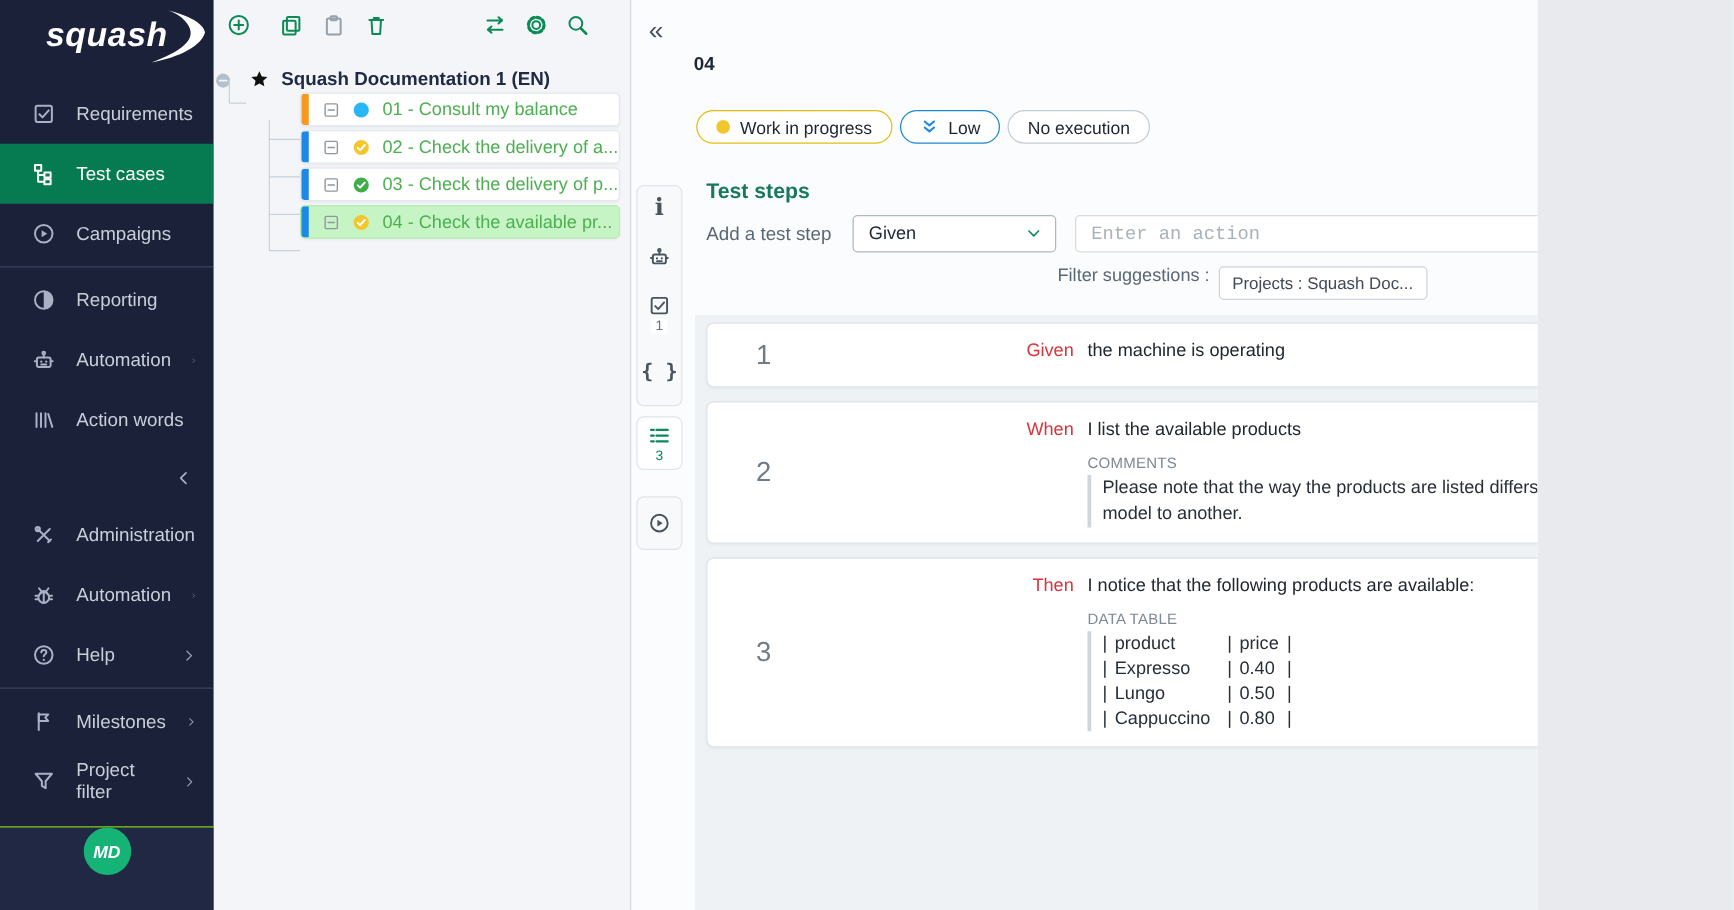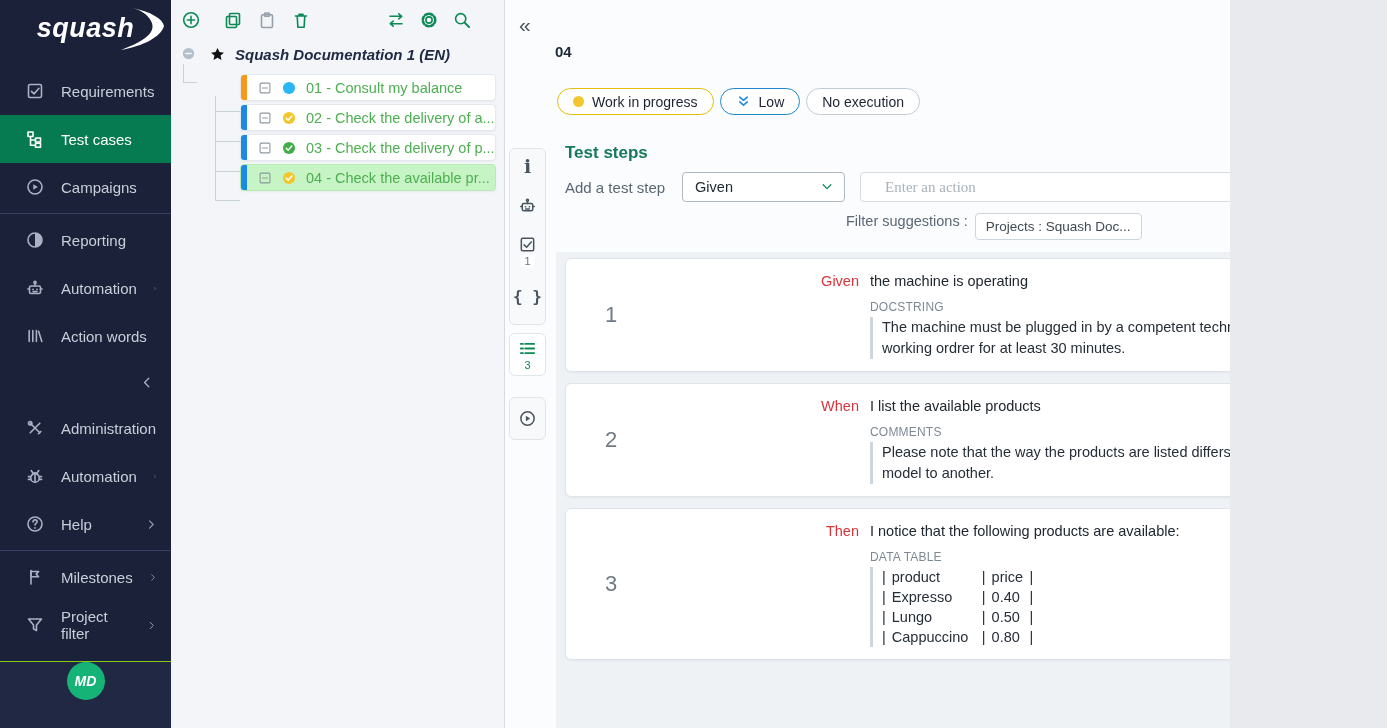--- a/index.html
+++ b/index.html
@@ -29,21 +29,21 @@
 
   
   .tree-panel { position:absolute; left:171px; top:0; width:334px; height:728px; background:#f3f5f8; border-right:1px solid #d7dbe0; }
   .tree-toolbar { display:flex; align-items:center; height:40px; padding:0 32px 0 10px; }
   .tt-ic { width:20px; height:20px; color:#0c8a56; cursor:pointer; }
   .tt-ic.gray { color:#97a0a9; }
   .tt-gap { width:14px; } .tt-gap-l { width:22px; }
   .tt-right { margin-left:auto; display:flex; gap:13px; }
   .tree { position:relative; padding-top:6px; }
   .conn { position:absolute; background:#c9d2d9; }
-  .tree-root { height:26px; display:flex; align-items:flex-start; padding-left:10px;font-style:italic; }
+  .tree-root { height:26px; display:flex; align-items:flex-end; padding-left:0; }
   .minus-circle { width:15px; height:15px; color:#b3bfca; cursor:pointer; flex:none; }
   .tree-root .star { width:17px; height:17px; color:#111; margin-left:13px; }
   .tree-root-label { margin-left:9px; font-weight:bold; font-size:15px; color:#212a45; }
   .tree-bdd { margin-top:6px; display:flex; align-items:center; padding-left:25px; height:28px; }
   .bdd-card { flex:1; margin-left:13px; margin-right:8px; height:28px; background:#fff; border:1px solid #e2e7ed; border-radius:4px; box-shadow:0 1px 2px rgba(30,45,70,.06); display:flex; align-items:center; padding-left:12px; cursor:pointer; }
   .bdd-card .folder { width:17px; height:17px; color:#10151c; }
   .bdd-label { margin-left:10px; font-weight:bold; font-size:15px; color:#0d1117; }
   .tree-items { margin:2px 8px 0 69px; }
   .titem { height:27px; margin-bottom:3px; background:#fff; border:1px solid #e4e9ee; border-radius:4px; box-shadow:0 1px 2px rgba(30,45,70,.05); display:flex; align-items:center; overflow:hidden; cursor:pointer; }
   .titem.selected { background:#c7f4c5; border-color:#b4ecb2; }
@@ -84,21 +84,21 @@
   .ts-head { position:absolute; left:59px; top:143px; right:13px; display:flex; align-items:center; }
   .ts-title { font-size:17px; font-weight:bold; color:#15795a; }
   .ts-icons { margin-left:auto; display:flex; gap:13px; align-items:center; }
   .ts-icons .ic { width:19px; height:19px; color:#8d979f; cursor:pointer; }
   .ts-icons .ic.eye { color:#0c8a56; width:22px; }
   .ts-add { position:absolute; left:59px; top:172px; right:12px; height:30px; display:flex; align-items:center; }
   .ts-add-label { font-size:15px; color:#5b6773; }
   .kw-select { margin-left:17px; width:163px; height:30px; background:#fff; border:1px solid #aeb9c2; border-radius:4px; display:flex; align-items:center; padding:0 10px 0 12px; cursor:pointer; }
   .kw-select .val { font-size:14.5px; color:#222a33; }
   .kw-select .ic { margin-left:auto; width:14px; height:14px; color:#0c8a56; }
-  .action-input { margin-left:15px; flex:1; height:30px; background:#fff; border:1px solid #d4dbe1; border-radius:4px; padding:0 24px; font-size:15px; color:#222a33; font-family:Liberation Serif, serif; outline:none; }
+  .action-input { margin-left:15px; flex:1; height:30px; background:#fff; border:1px solid #d4dbe1; border-radius:4px; padding:0 12px; font-size:15px; color:#222a33; font-family:Liberation Mono, monospace; outline:none; }
   .action-input::placeholder { color:#a8b2bb; }
   .ts-filter { position:absolute; left:340px; top:213px; display:flex; align-items:flex-start; gap:7px; }
   .ts-filter-label { font-size:14.5px; color:#5b6773; }
   .filter-chip { height:27px; background:#fff; border:1px solid #ccd5dd; border-radius:4px; display:flex; align-items:center; padding:0 10px; font-size:13.5px; color:#3f4a55; cursor:pointer; }
 
   
   .steps { position:absolute; left:50px; top:252px; width:802px; bottom:0; background:#eff2f5; padding-top:6px; overflow:hidden; }
   .step-card { width:792px; margin:0 0 11px 9px; background:#fff; border:1px solid #dee4ea; border-radius:6px; box-shadow:0 1px 2px rgba(25,40,60,.05); display:grid; grid-template-columns:90px 203px 1fr; padding:12px 14px 12px 0; cursor:pointer; }
   .step-num { grid-row:1 / 3; align-self:center; justify-self:center; font-size:22px; color:#6f7b85; }
   .step-kw { text-align:right; color:#d8343c; font-size:14.5px; line-height:20px; }
@@ -554,25 +554,20 @@
     <div class="ts-filter">
       <span class="ts-filter-label">Filter suggestions :</span>
       <span class="filter-chip">Projects : Squash Doc...</span>
     </div>
 
     <div class="steps" id="steps-list">
         <div class="step-card">
     <div class="step-num">1</div>
     <div class="step-kw">Given</div>
     <div class="step-action">the machine is operating</div>
-    <div class="step-block">
-      <div class="blk-label">DOCSTRING</div>
-      <div class="blk-quote">The machine must be plugged in by a competent technician and in
-working ordrer for at least 30 minutes.</div>
-    </div>
   </div>
         <div class="step-card">
     <div class="step-num">2</div>
     <div class="step-kw">When</div>
     <div class="step-action">I list the available products</div>
     <div class="step-block">
       <div class="blk-label">COMMENTS</div>
       <div class="blk-quote">Please note that the way the products are listed differs from one
 model to another.</div>
     </div>

